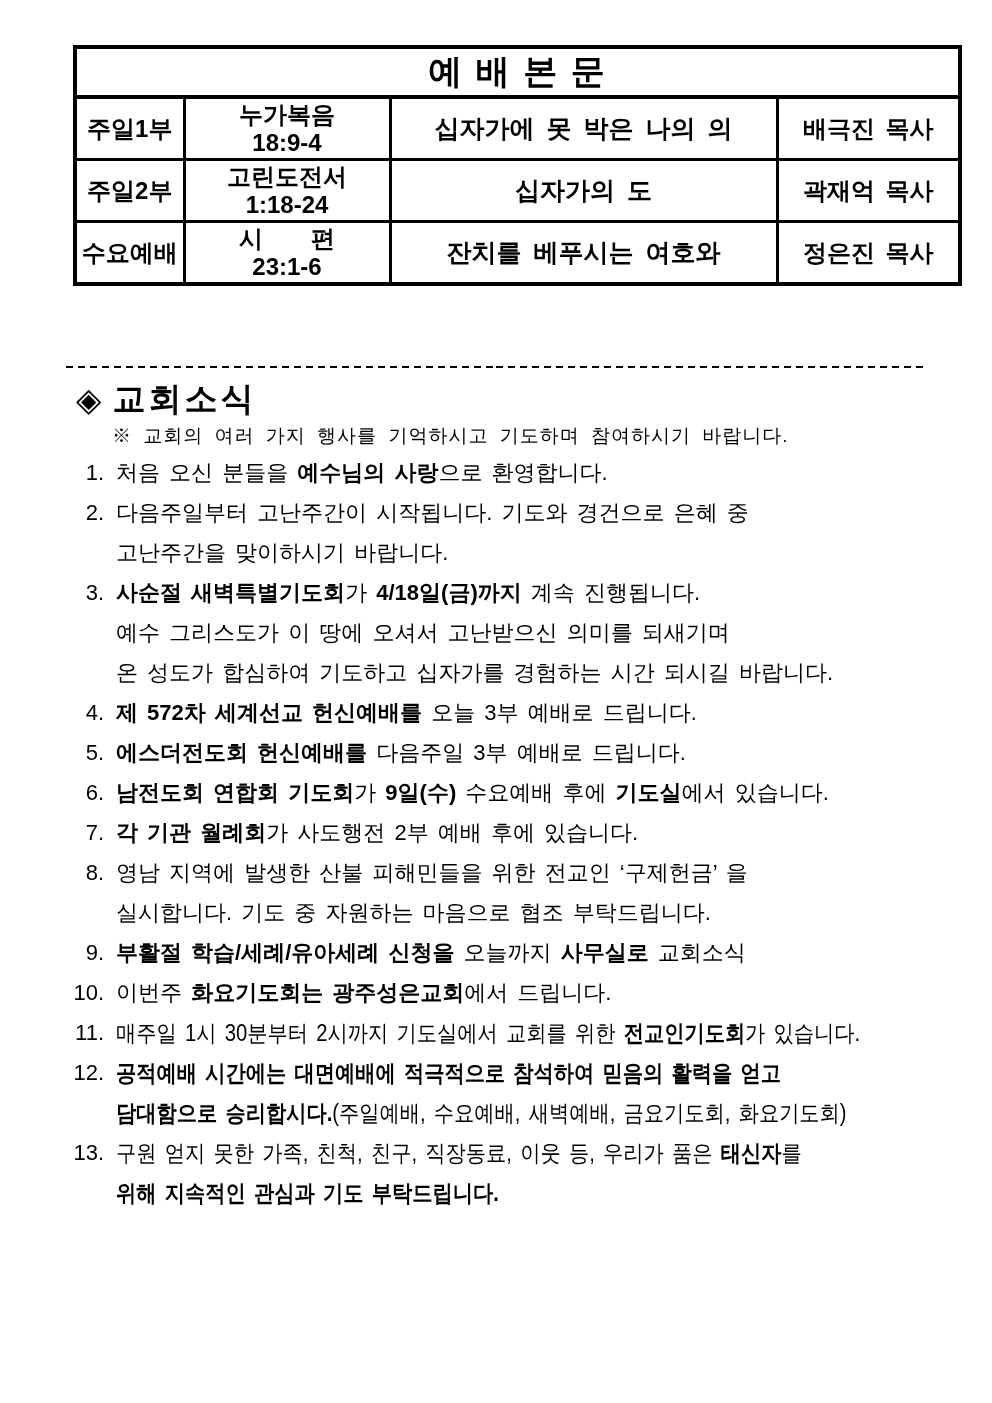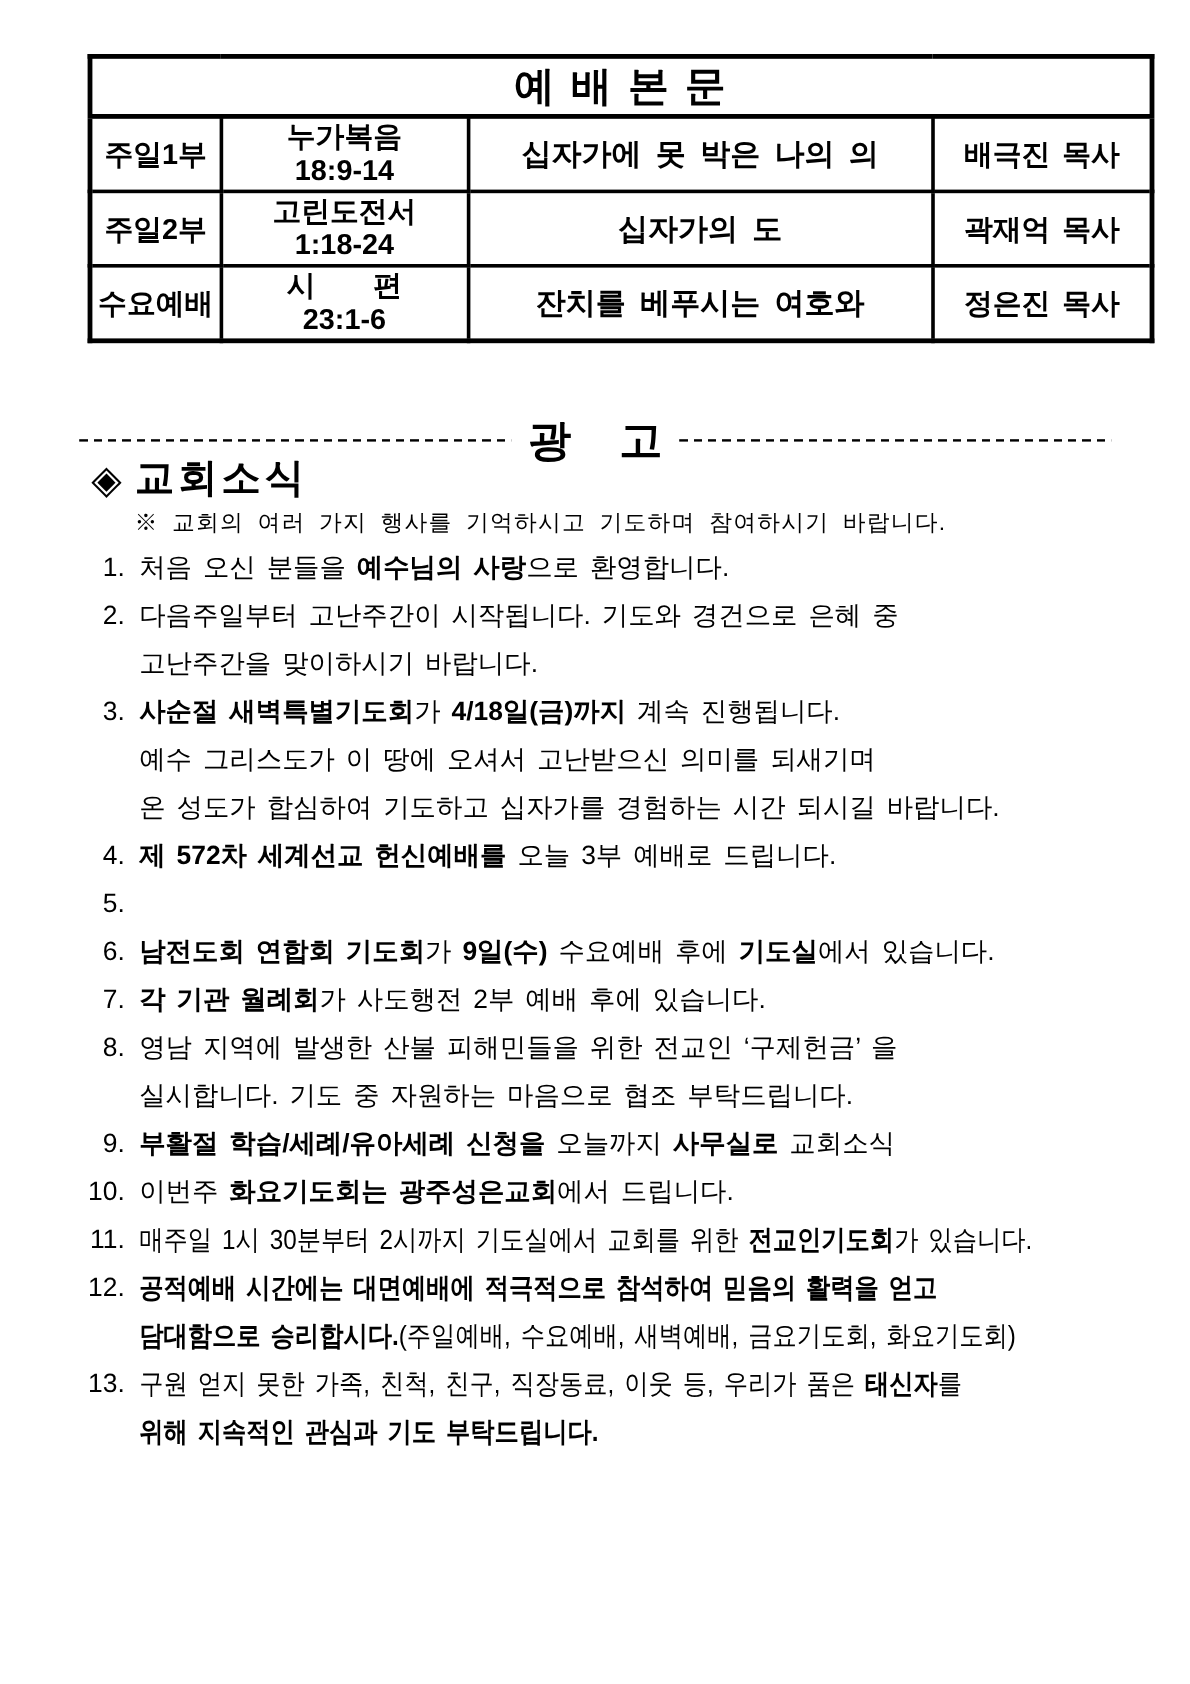--- a/index.html
+++ b/index.html
@@ -24,21 +24,21 @@
   }
   .worship-table th {
     height: 42px; font-size: 34px; font-weight: bold; letter-spacing: 2px;
     border-bottom: 4px solid #000;
   }
   .worship-table td { height: 59px; font-weight: bold; }
   .col-service  { font-size: 24px; }
   .col-scripture{ font-size: 24px; }
   .col-scripture .scr-line { line-height: 28px; }
   .col-title    { font-size: 25px; word-spacing: 5px; }
-  .col-preacher { font-size: 24px; word-spacing: 4px; font-family: Liberation Serif, serif; }
+  .col-preacher { font-size: 24px; word-spacing: 4px; }
 
   
   .ad-divider {
     position: absolute; left: 66px; top: 346px; width: 860px; height: 42px;
     display: flex; align-items: center;
   }
   .dash-line {
     flex: 1; height: 2px;
     background: repeating-linear-gradient(90deg, #000 0 7px, transparent 7px 12px);
   }
@@ -90,42 +90,41 @@
         <col style="width:183px">
     </colgroup>
     <thead>
       <tr>
         <th colspan="4">예 배 본 문</th>
       </tr>
     </thead>
     <tbody>
         <tr>
           <td class="col-service">주일1부</td>
-          <td class="col-scripture"><div class="scr-line">누가복음</div><div class="scr-line">18:9-14</div></td>
+          <td class="col-scripture"><div class="scr-line">누가복음</div><div class="scr-line">18:9-4</div></td>
           <td class="col-title">십자가에 못 박은 나의 의</td>
           <td class="col-preacher">배극진 목사</td>
         </tr>
         <tr>
           <td class="col-service">주일2부</td>
           <td class="col-scripture"><div class="scr-line">고린도전서</div><div class="scr-line">1:18-24</div></td>
           <td class="col-title">십자가의 도</td>
           <td class="col-preacher">곽재억 목사</td>
         </tr>
         <tr>
           <td class="col-service">수요예배</td>
           <td class="col-scripture"><div class="scr-line">시　　편</div><div class="scr-line">23:1-6</div></td>
           <td class="col-title">잔치를 베푸시는 여호와</td>
           <td class="col-preacher">정은진 목사</td>
         </tr>
       </tbody>
   </table>
 
   <div class="ad-divider">
     <span class="dash-line"></span>
-    <span class="ad-title">광    고</span>
     <span class="dash-line"></span>
   </div>
 
   <div class="news-heading">
     <span class="diamond">◈</span>
     <span class="heading-text">교회소식</span>
   </div>
 
   <div class="news-note">※ 교회의 여러 가지 행사를 기억하시고 기도하며 참여하시기 바랍니다.</div>
 
@@ -153,20 +152,21 @@
       <div class="news-line">
         <span class="num"></span>
         <span class="txt"><span>온 성도가 합심하여 기도하고 십자가를 경험하는 시간 되시길 바랍니다.</span></span>
       </div>
       <div class="news-line">
         <span class="num">4.</span>
         <span class="txt"><span class="b">제 572차 세계선교 헌신예배를</span><span> 오늘 3부 예배로 드립니다.</span></span>
       </div>
       <div class="news-line">
         <span class="num">5.</span>
+        <span class="txt"><span class="b">에스더전도회 헌신예배를</span><span> 다음주일 3부 예배로 드립니다.</span></span>
       </div>
       <div class="news-line">
         <span class="num">6.</span>
         <span class="txt"><span class="b">남전도회 연합회 기도회</span><span>가 </span><span class="b">9일(수)</span><span> 수요예배 후에 </span><span class="b">기도실</span><span>에서 있습니다.</span></span>
       </div>
       <div class="news-line">
         <span class="num">7.</span>
         <span class="txt"><span class="b">각 기관 월례회</span><span>가 사도행전 2부 예배 후에 있습니다.</span></span>
       </div>
       <div class="news-line">

